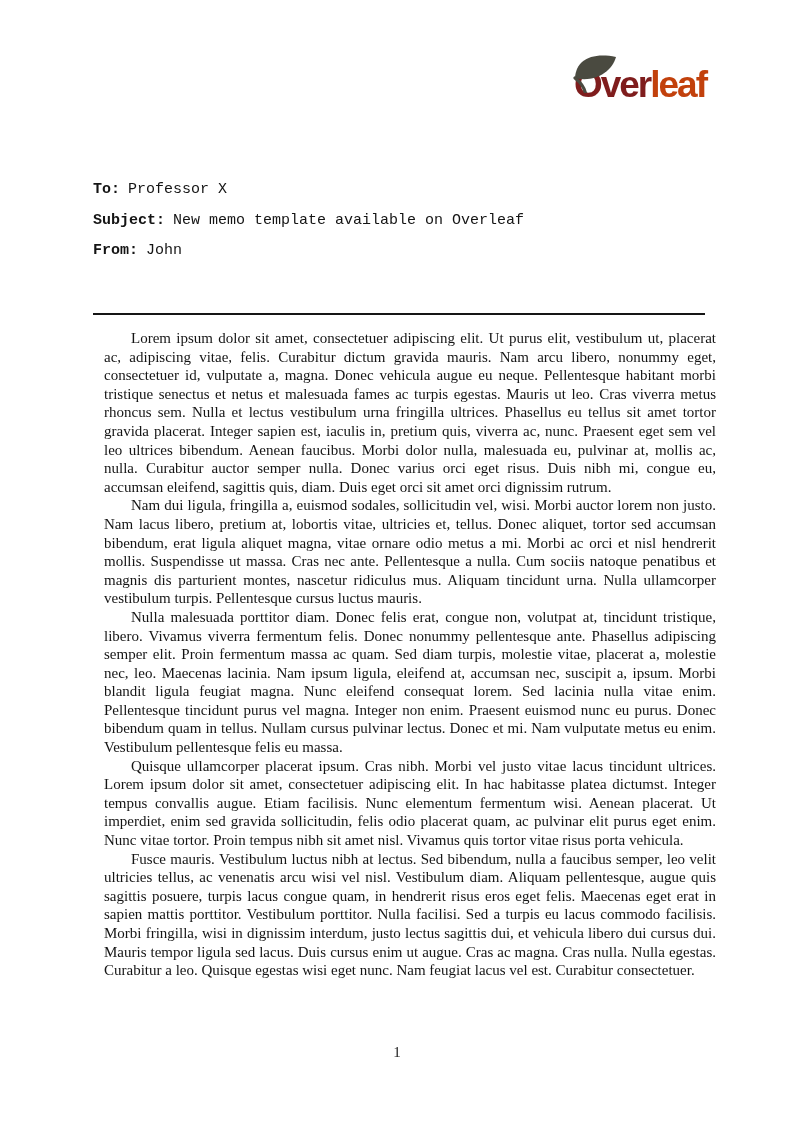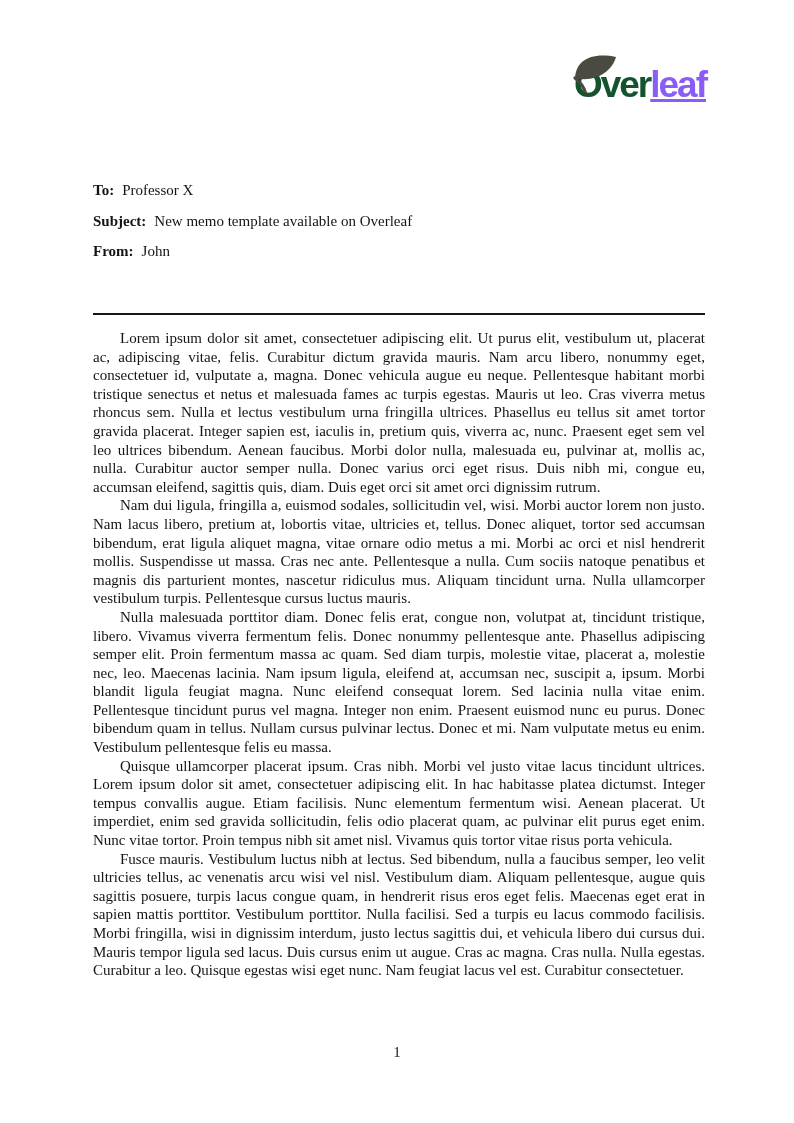--- a/index.html
+++ b/index.html
@@ -23,38 +23,39 @@
     top: 66px;
     right: 88px;
     height: 50px;
     font-family: "Liberation Sans", sans-serif;
     font-weight: 700;
     font-size: 37px;
     letter-spacing: -2px;
     line-height: 1;
     white-space: nowrap;
   }
-  .logo-over { color: #14532d; }
-  .logo-leaf { color: #8b5cf6; text-decoration: underline; }
+  .logo-over { color: #7f1d1d; }
+  .logo-leaf { color: #c2410c; }
   .leaf-svg {
     position: absolute;
     left: -4px;
     top: -17px;
     width: 50px;
     height: 44px;
     pointer-events: none;
   }
 
   
   .memo-header {
     position: absolute;
     left: 93px;
     top: 181px;
     width: 612px;
     font-size: 15px;
+    font-family: Liberation Mono, monospace;
   }
   .field {
     margin-bottom: 12px;
     line-height: 18.6px;
   }
   .field-label {
     font-weight: bold;
     margin-right: 8px;
   }
 
@@ -64,21 +65,21 @@
     left: 93px;
     top: 313px;
     width: 612px;
     height: 2px;
     background: #151515;
   }
 
   
   .memo-body {
     position: absolute;
-    left: 93px;
+    left: 104px;
     top: 329px;
     width: 612px;
     font-size: 15px;
     line-height: 18.6px;
     text-align: justify;
   }
   .memo-body p {
     margin: 0;
     padding: 0;
     text-indent: 27px;

